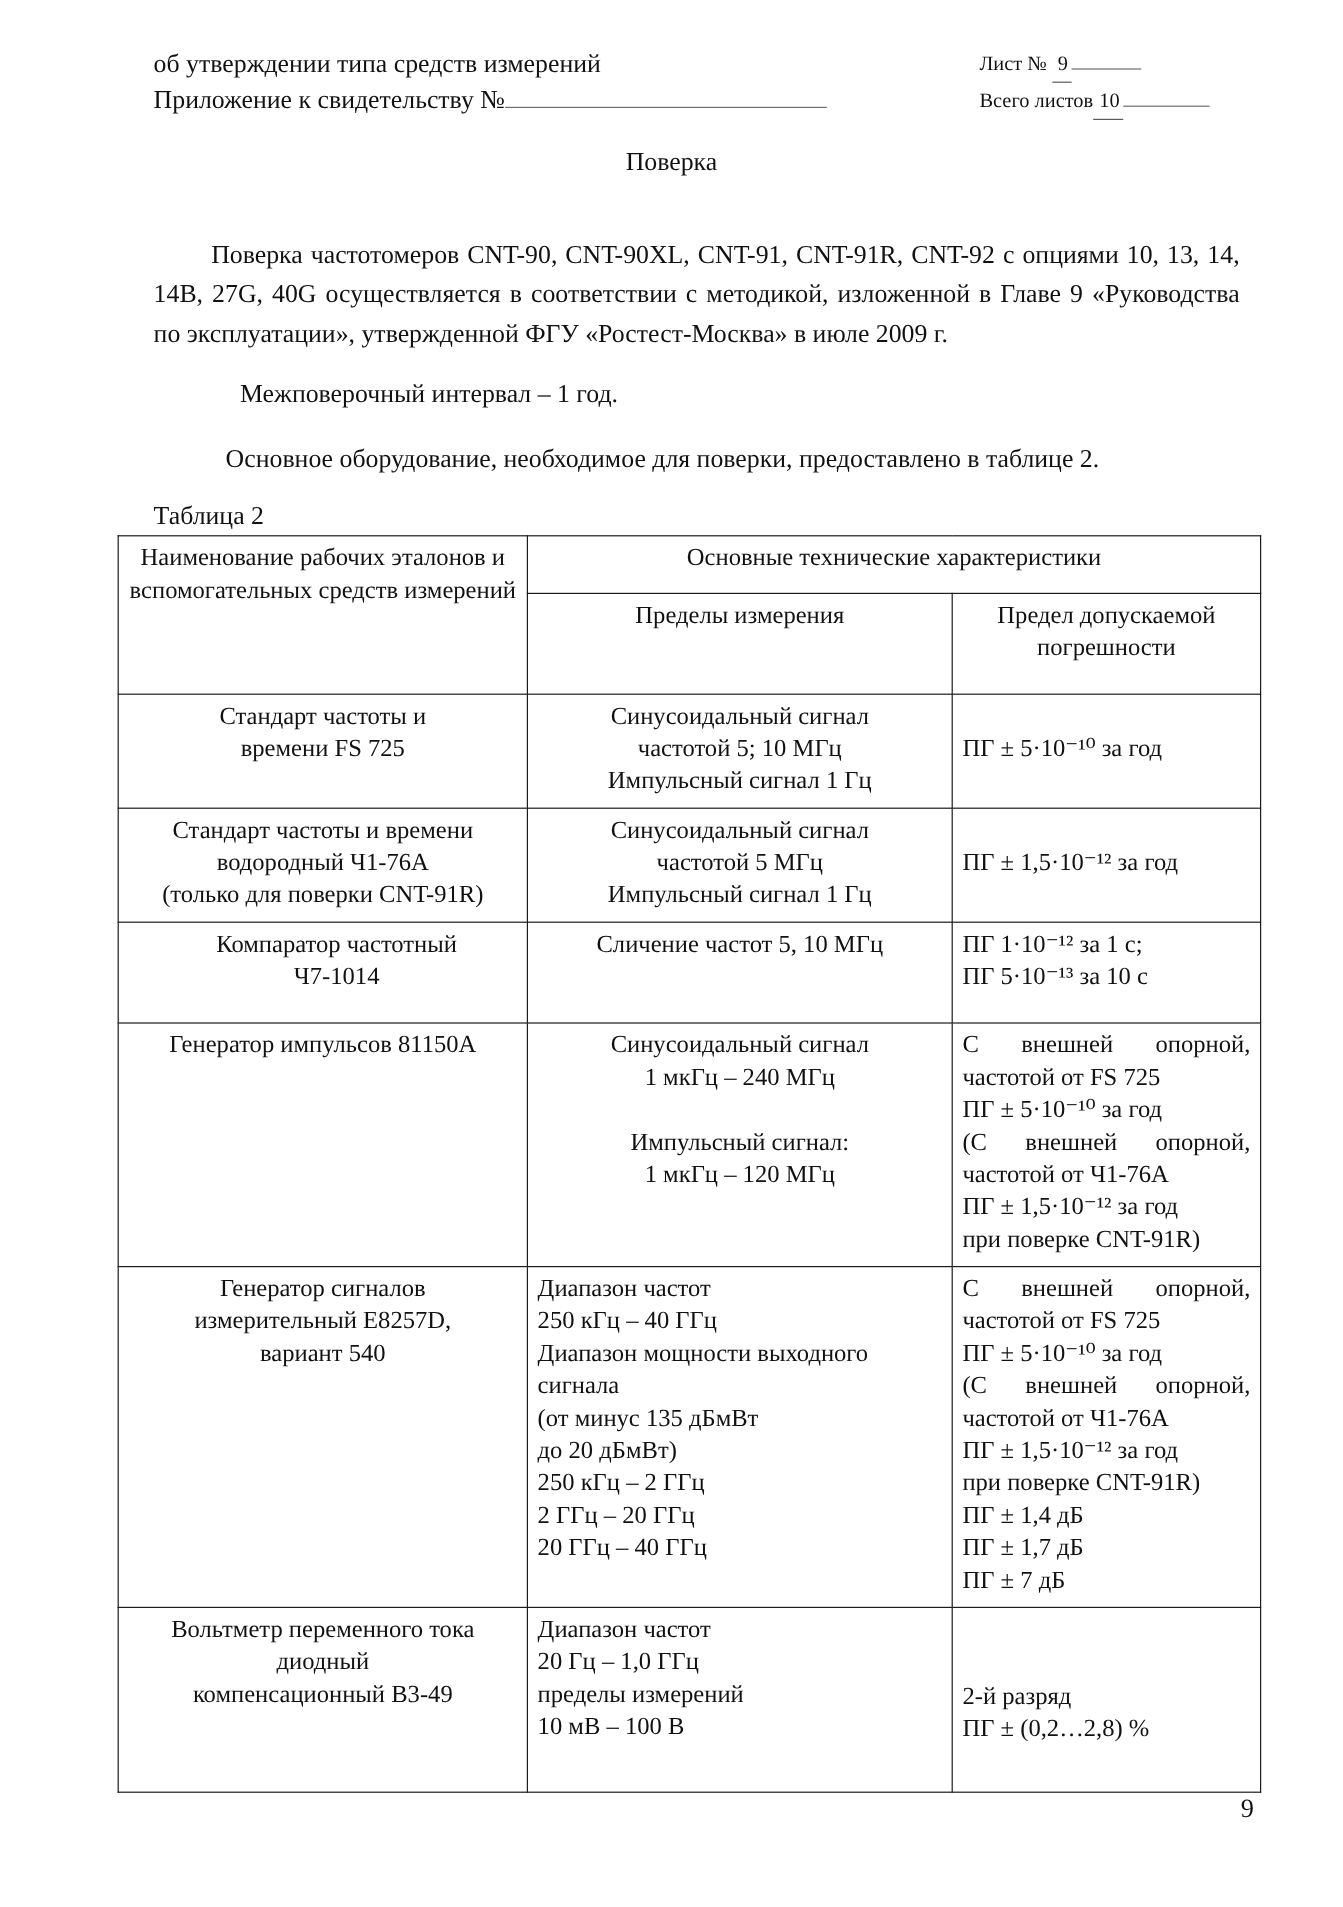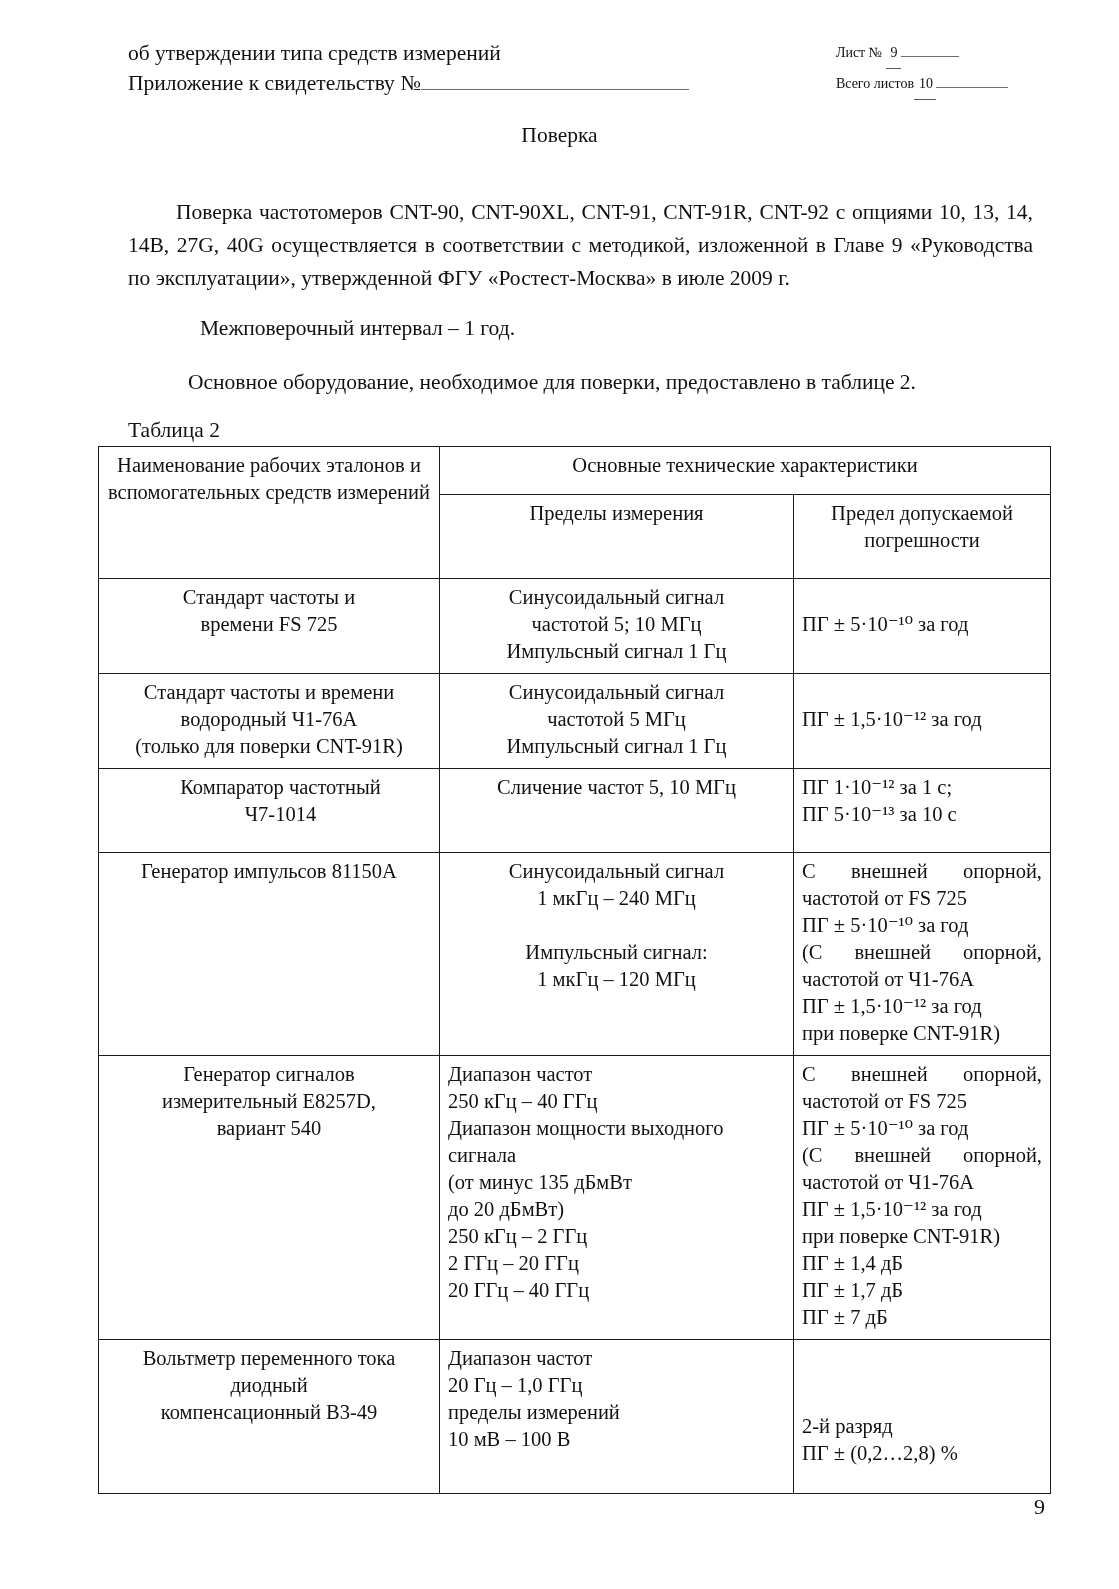--- a/index.html
+++ b/index.html
@@ -29,21 +29,21 @@
   .doc-header {
     position: absolute;
     left: 128px;
     top: 38px;
     width: 880px;
     display: flex;
     justify-content: space-between;
     align-items: flex-start;
   }
   .hdr-left { font-size: 21.5px; line-height: 30px; }
-  .hdr-right { font-size: 14px; line-height: 30px; }
+  .hdr-right { font-size: 17px; line-height: 30px; }
   .hdr-line { white-space: nowrap; }
   .fill-rule {
     display: inline-block;
     border-bottom: 1px solid #6d6d6d;
     height: 17px;
     vertical-align: baseline;
   }
   .rule-long { width: 268px; }
   .rule-short { width: 58px; }
   .rule-mid { width: 72px; }
@@ -291,21 +291,21 @@
             <span>Вольтметр переменного тока</span><br>
             <span>диодный</span><br>
             <span>компенсационный В3-49</span>
           </td>
           <td class="cell-left">
             <span>Диапазон частот</span><br>
             <span>20 Гц – 1,0 ГГц</span><br>
             <span>пределы измерений</span><br>
             <span>10 мВ – 100 В</span>
           </td>
-          <td class="cell-left" style="vertical-align:bottom;padding-bottom:26px;">
+          <td class="cell-left" style="vertical-align:bottom;padding-bottom:38px;">
             <span class="nowrap">2-й разряд</span><br>
             <span class="nowrap">ПГ  ± (0,2…2,8) %</span>
           </td>
         </tr>
 
       </tbody>
     </table>
   </div>
 
   <div class="page-number">9</div>

